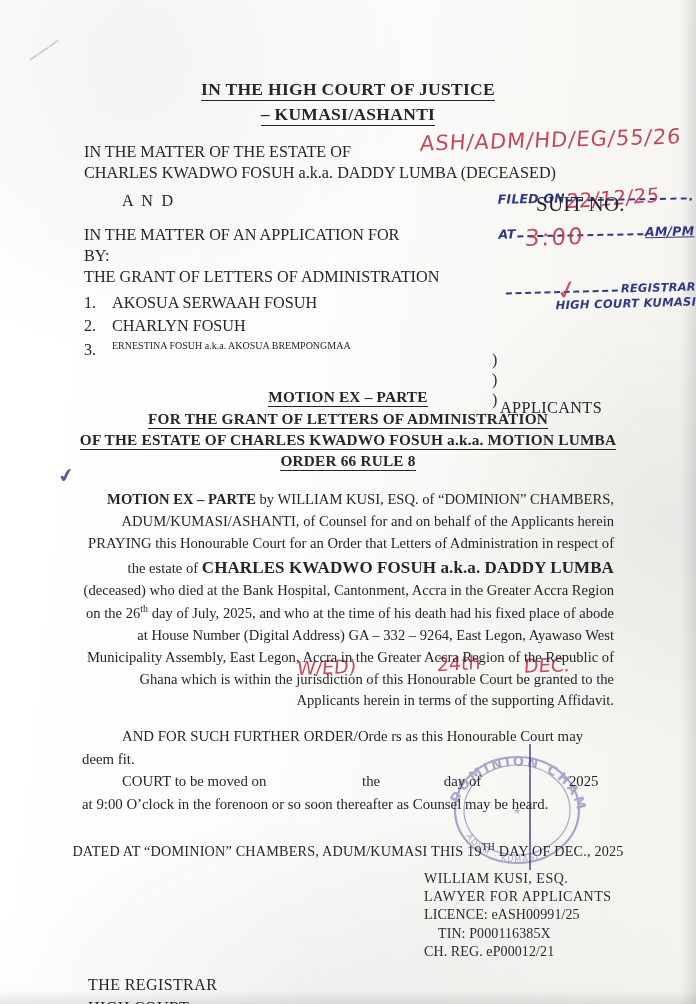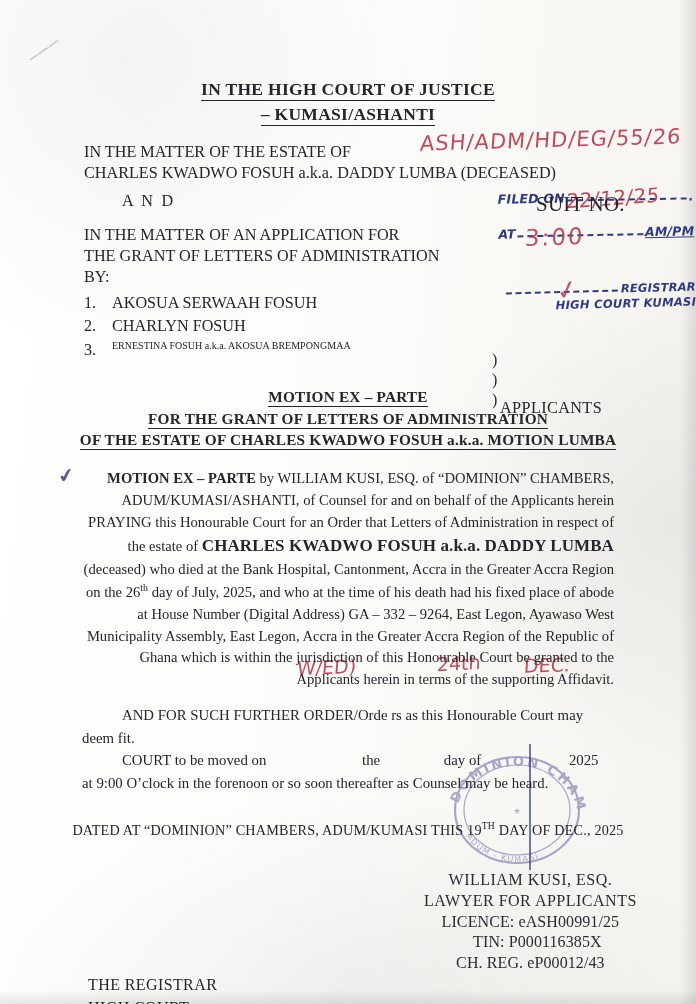--- a/index.html
+++ b/index.html
@@ -163,23 +163,23 @@
     margin: 26px 0 0 0;
     text-align: center;
     font-size: 14.2px;
     letter-spacing: 0.2px;
   }
 
   .sign-block {
     position: absolute;
     left: 424px;
     top: 792px;
-    font-size: 16px;
+    font-size: 14px;
     line-height: 1.30;
-    text-align: center;
+    text-align: left;
     color: #2b2c33;
   }
   .sign-block .plain { letter-spacing: 0.5px; }
   .sign-block .bold { font-weight: normal; letter-spacing: 0.1px; }
 
   .registrar-block {
     position: absolute;
     left: 88px;
     top: 896px;
     font-size: 16px;
@@ -372,22 +372,22 @@
 
     <div class="matter-block">
       <div class="line">IN THE MATTER OF THE ESTATE OF</div>
       <div class="line">CHARLES KWADWO FOSUH a.k.a. DADDY LUMBA (DECEASED)</div>
     </div>
 
     <div class="and-word">A N D</div>
 
     <div class="application-block">
       <div>IN THE MATTER OF AN APPLICATION FOR</div>
+      <div>BY:</div>
       <div>THE GRANT OF LETTERS OF ADMINISTRATION</div>
-      <div>BY:</div>
     </div>
 
     <div class="applicants-list">
       <div class="row">
         <span class="num">1.</span>
         <span class="nm">AKOSUA SERWAAH FOSUH</span>
       </div>
       <div class="row">
         <span class="num">2.</span>
         <span class="nm">CHARLYN FOSUH</span>
@@ -402,20 +402,21 @@
       <div>)</div>
         <div>)</div>
         <div>)</div>
     </div>
     <div class="applicants-label">APPLICANTS</div>
 
     <div class="motion-heading">
       <div><span>MOTION EX – PARTE</span></div>
       <div><span>FOR THE GRANT OF LETTERS OF ADMINISTRATION</span></div>
       <div><span>OF THE ESTATE OF CHARLES KWADWO FOSUH a.k.a. MOTION LUMBA</span></div>
+      <div><span>ORDER 66 RULE 8</span></div>
     </div>
 
     <div class="body-para">
       <b>MOTION EX – PARTE</b><span> by WILLIAM KUSI, ESQ. of “DOMINION” CHAMBERS, ADUM/KUMASI/ASHANTI, of Counsel for and on behalf of the Applicants herein PRAYING this Honourable Court for an Order that Letters of Administration in respect of the estate of </span><span class="big-name">CHARLES KWADWO FOSUH a.k.a. DADDY LUMBA</span><span> (deceased) who died at the Bank Hospital, Cantonment, Accra in the Greater Accra  Region on the 26</span><sup>th</sup><span> day of July, 2025, and who at the time of his death had his fixed place of abode at House Number (Digital Address) GA – 332 – 9264,   East Legon, Ayawaso West Municipality Assembly,  East Legon, Accra in the Greater Accra Region of the Republic of Ghana which is within the jurisdiction of this Honourable Court be granted to the Applicants herein in terms of the supporting Affidavit.</span>
     </div>
 
     <div class="further">
       <div class="further-order">
         <div><span class="indent"></span><span>AND FOR SUCH FURTHER ORDER/Orde rs as this Honourable Court may</span></div>
         <div>deem fit.</div>
@@ -431,21 +432,21 @@
 
     <div class="dated-line">
       <span>DATED AT “DOMINION” CHAMBERS, ADUM/KUMASI THIS 19</span><sup>TH</sup><span> DAY OF DEC., 2025</span>
     </div>
 
     <div class="sign-block">
       <div class="plain">WILLIAM KUSI, ESQ.</div>
       <div class="plain">LAWYER FOR APPLICANTS</div>
       <div class="bold">LICENCE: eASH00991/25</div>
       <div class="bold" style="margin-left:14px">TIN: P000116385X</div>
-      <div class="bold">CH. REG. eP00012/43</div>
+      <div class="bold">CH. REG. eP00012/21</div>
     </div>
 
     <div class="registrar-block">
       <div>THE REGISTRAR</div>
       <div>HIGH COURT</div>
 
     </div>
   </div>
 
   <div class="filed-stamp">

